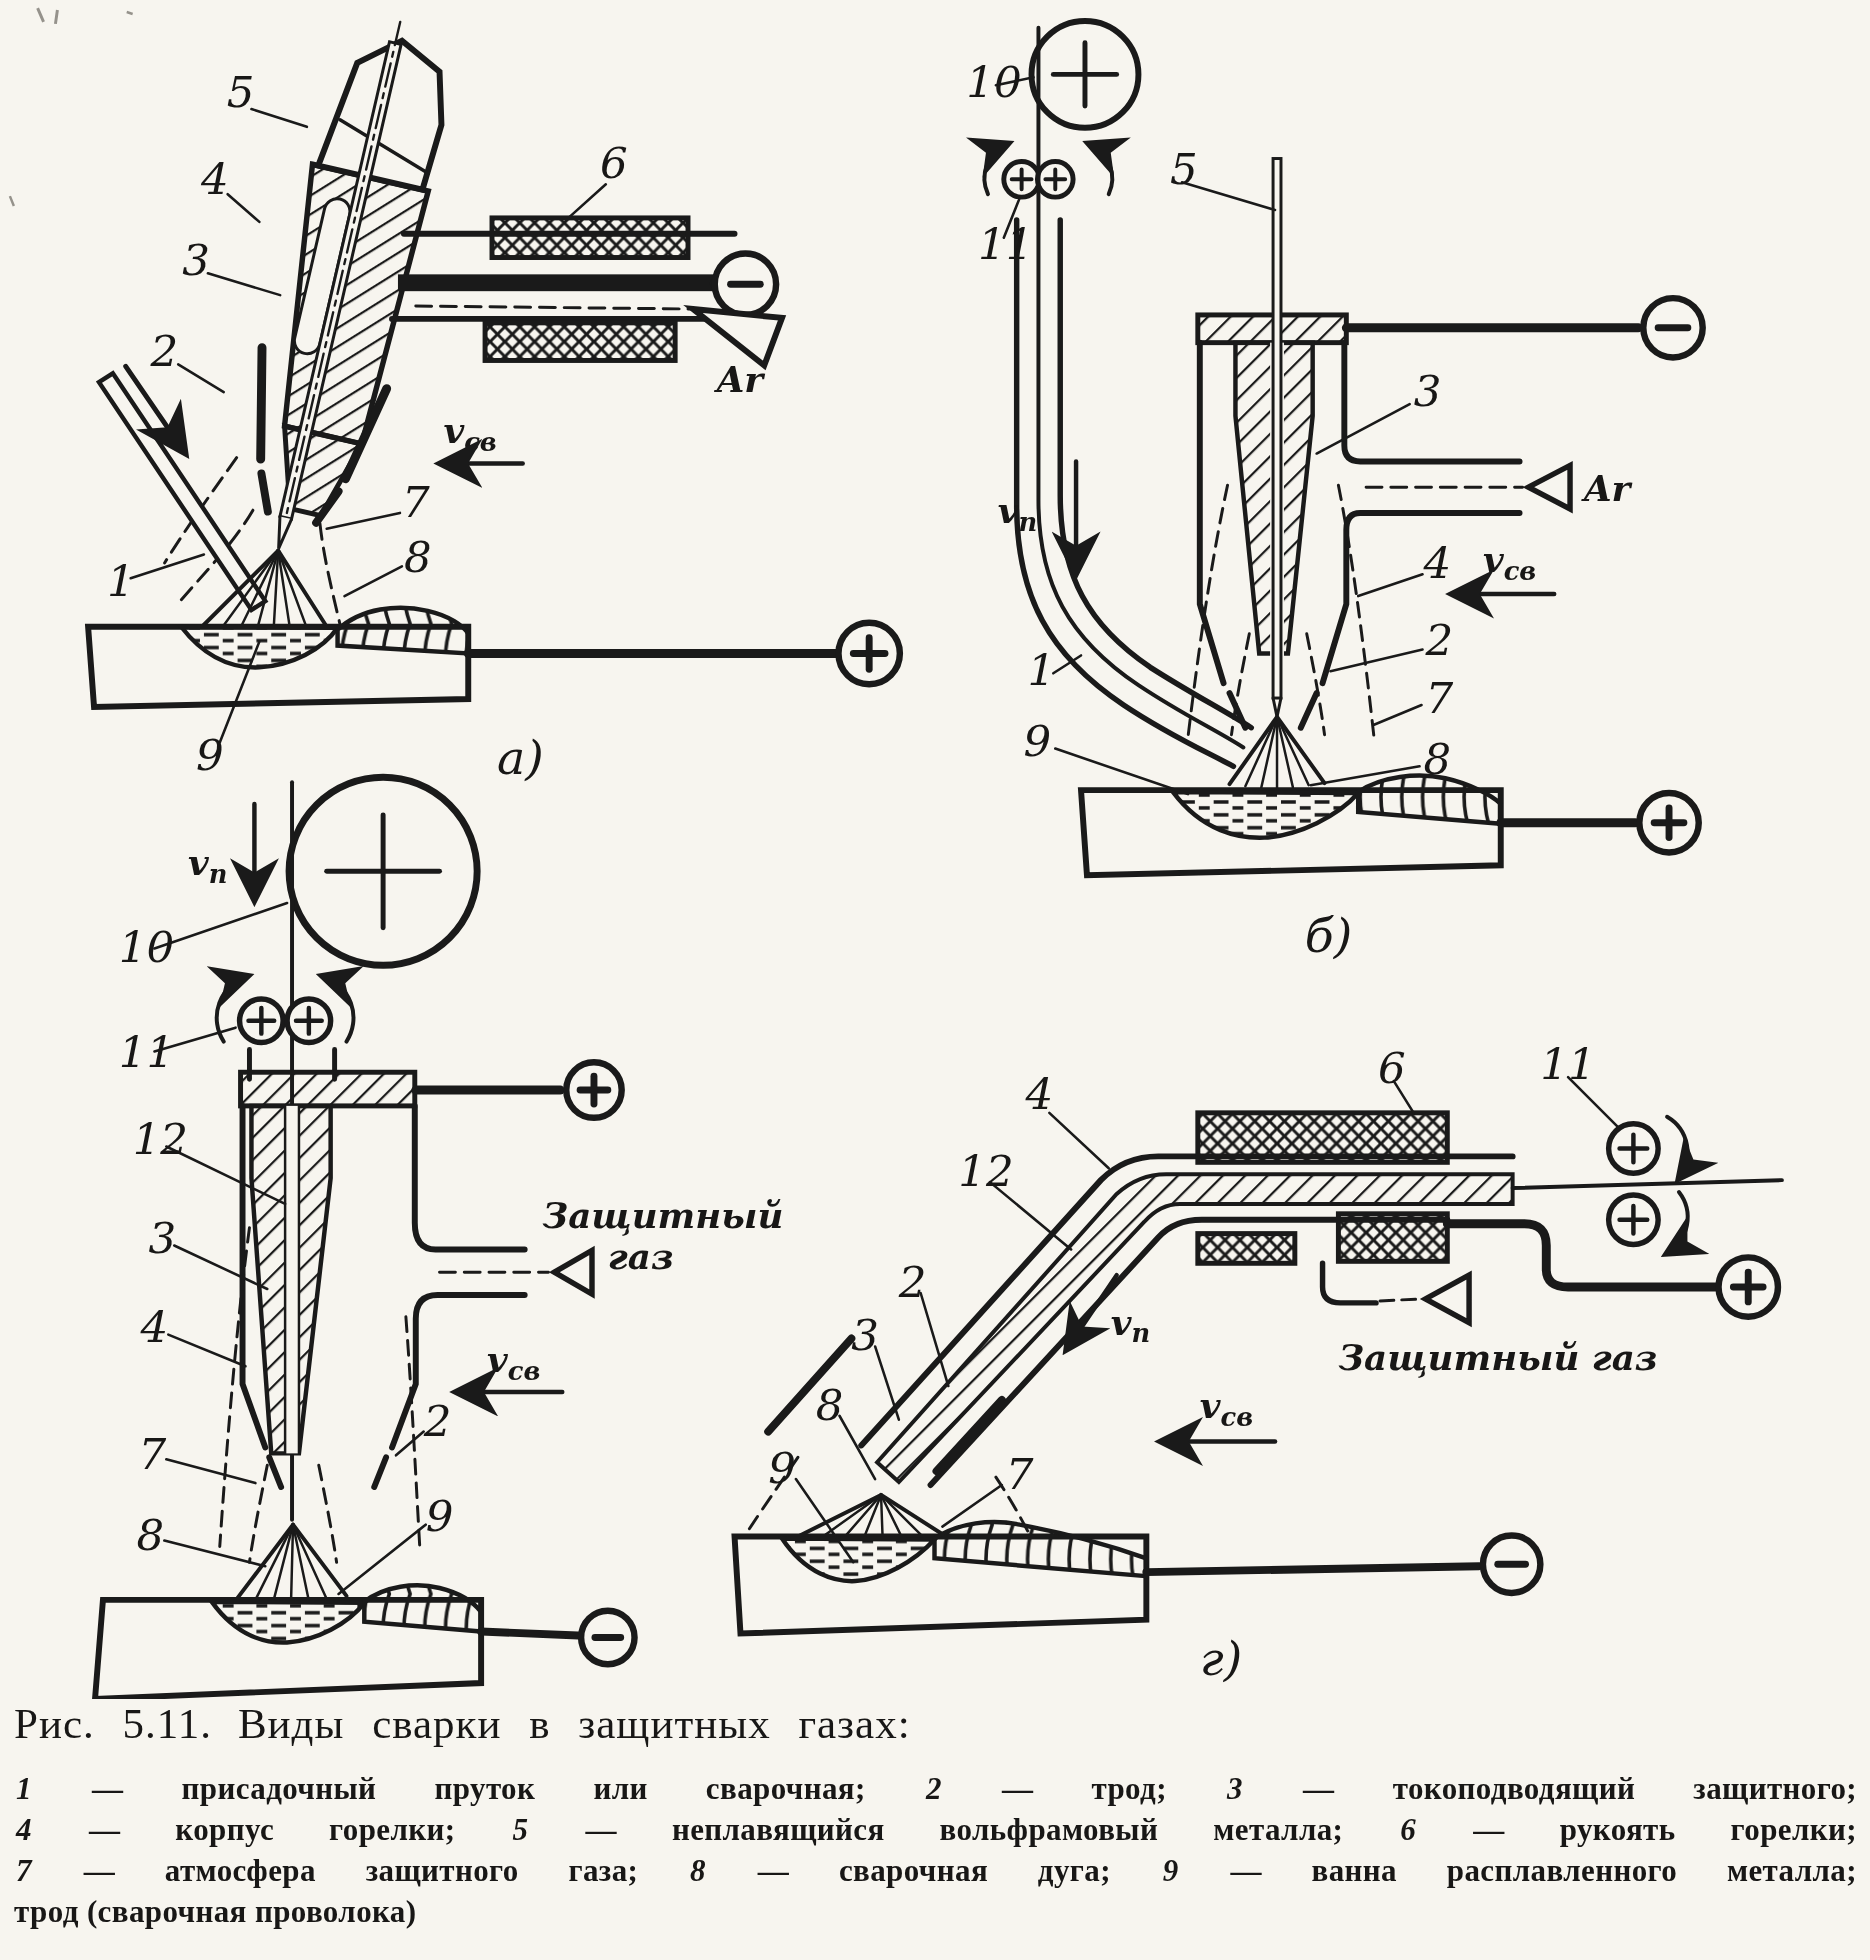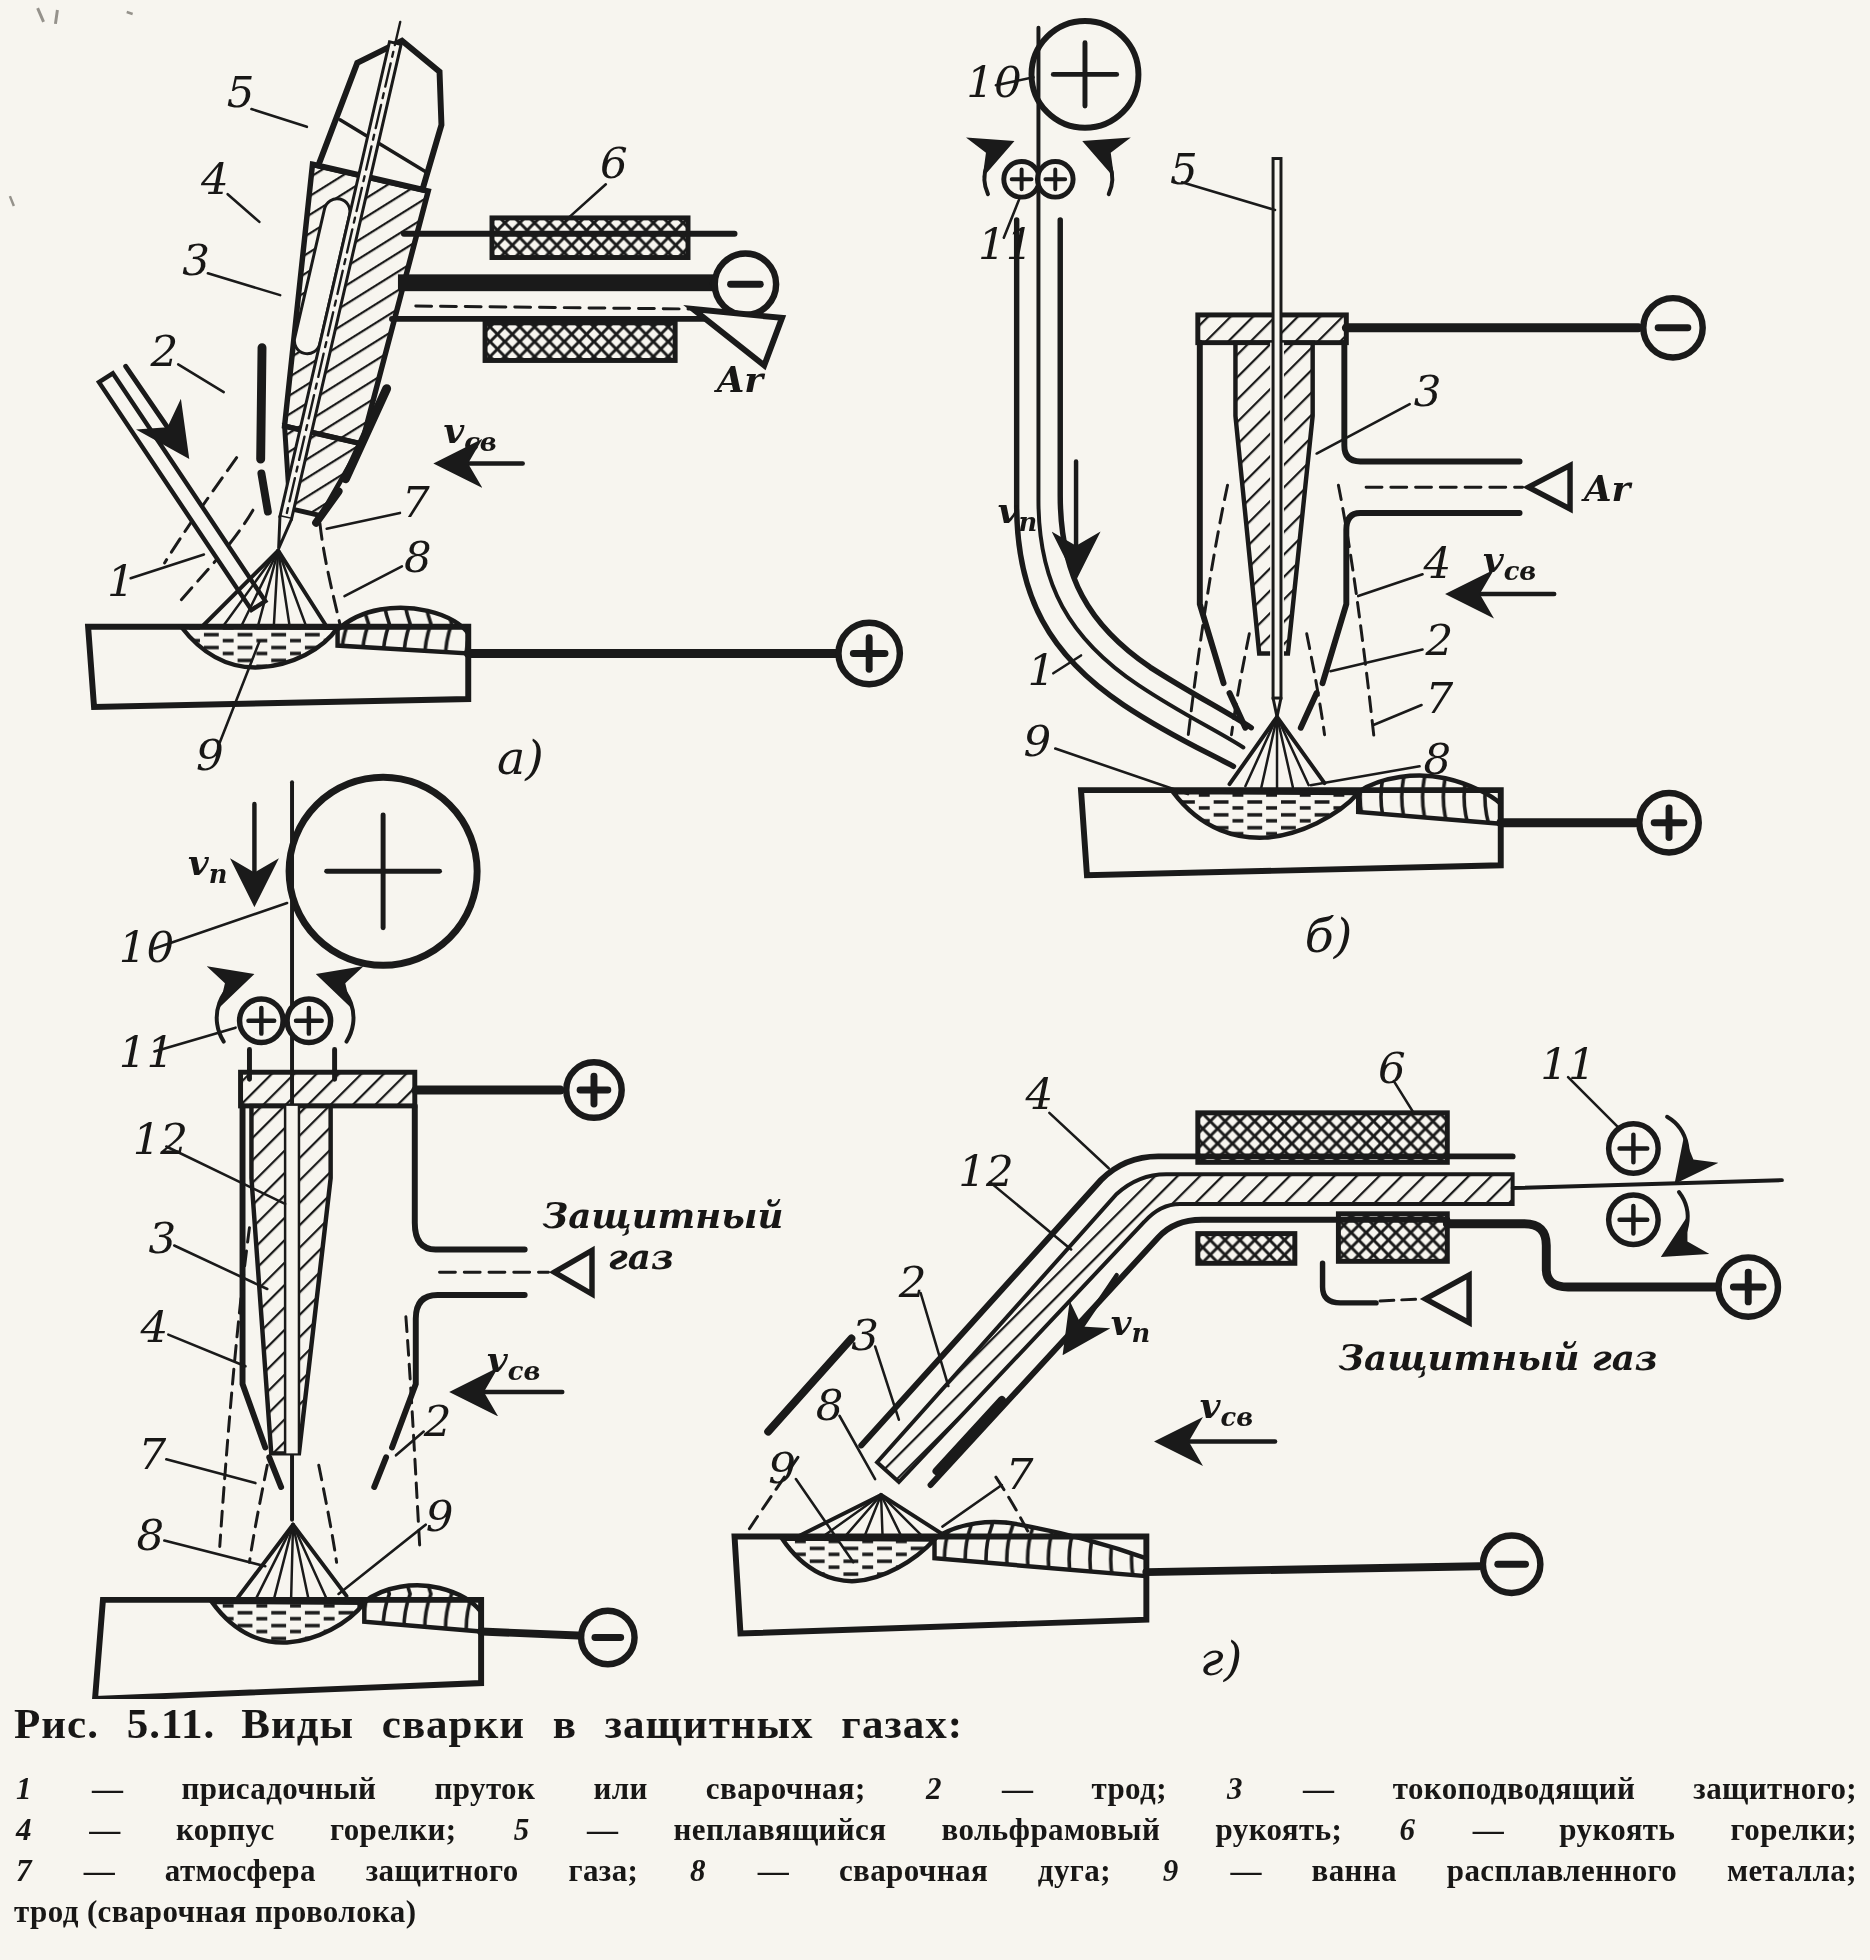--- a/index.html
+++ b/index.html
@@ -5,21 +5,21 @@
   html,body{margin:0;padding:0;background:#e8e6e0;}
   .page{position:relative;width:1870px;height:1960px;background:#f7f5ef;overflow:hidden;
         font-family:"Liberation Serif", serif;color:#181716;}
   svg{position:absolute;left:0;top:0;}
   svg text{font-family:"DejaVu Serif", serif;font-style:italic;fill:#181716;}
   .co{font-size:44px;}
   .vlab{font-size:36px;font-weight:bold;}
   .gaslab{font-size:36px;font-weight:bold;}
   .sublab{font-size:48px;}
   .caption{position:absolute;left:14px;top:1699px;width:1843px;}
-  .cap-title{font-size:43px;font-weight:bold;letter-spacing:1px;word-spacing:16px;margin:0 0 20px 0;}
+  .cap-title{font-size:43px;font-weight:normal;letter-spacing:1px;word-spacing:16px;margin:0 0 20px 0;}
   .cap-title .capnum{margin-right:26px;}
   .legend{font-size:31px;font-weight:bold;line-height:41px;letter-spacing:0.4px;}
   .jline{text-align:justify;text-align-last:justify;}
   .lastline{text-align:left;}
   .ln{font-style:italic;font-weight:bold;margin:0 2px;}
 </style>
 </head>
 <body>
 
 <div class="page">
@@ -417,20 +417,20 @@
   <g stroke="#55514a" opacity="0.6">
     <path d="M38,8 L44,22 M58,10 L56,24" stroke-width="3" fill="none"></path>
     <path d="M128,12 L134,14 M10,198 L14,208" stroke-width="2.5" fill="none"></path>
   </g>
 </svg>
 
 <div class="caption">
   <p class="cap-title"><span class="capnum">Рис. 5.11.</span><span>Виды сварки в защитных газах:</span></p>
   <div class="legend">
     <div class="jline"><i class="ln">1</i><span> — присадочный пруток или сварочная; </span><i class="ln">2</i><span> — трод; </span><i class="ln">3</i><span> — токоподводящий защитного;</span></div>
-    <div class="jline"><i class="ln">4</i><span> — корпус горелки; </span><i class="ln">5</i><span> — неплавящийся вольфрамовый рукоять; </span><i class="ln">6</i><span> — рукоять горелки;</span></div>
+    <div class="jline"><i class="ln">4</i><span> — корпус горелки; </span><i class="ln">5</i><span> — неплавящийся вольфрамовый металла; </span><i class="ln">6</i><span> — рукоять горелки;</span></div>
     <div class="jline"><i class="ln">7</i><span> — атмосфера защитного газа; </span><i class="ln">8</i><span> — сварочная дуга; </span><i class="ln">9</i><span> — ванна расплавленного металла;</span></div>
     <div class="lastline"><span>трод (сварочная проволока)</span></div>
   </div>
 </div>
 
 </div>
 
 
 </body></html>

